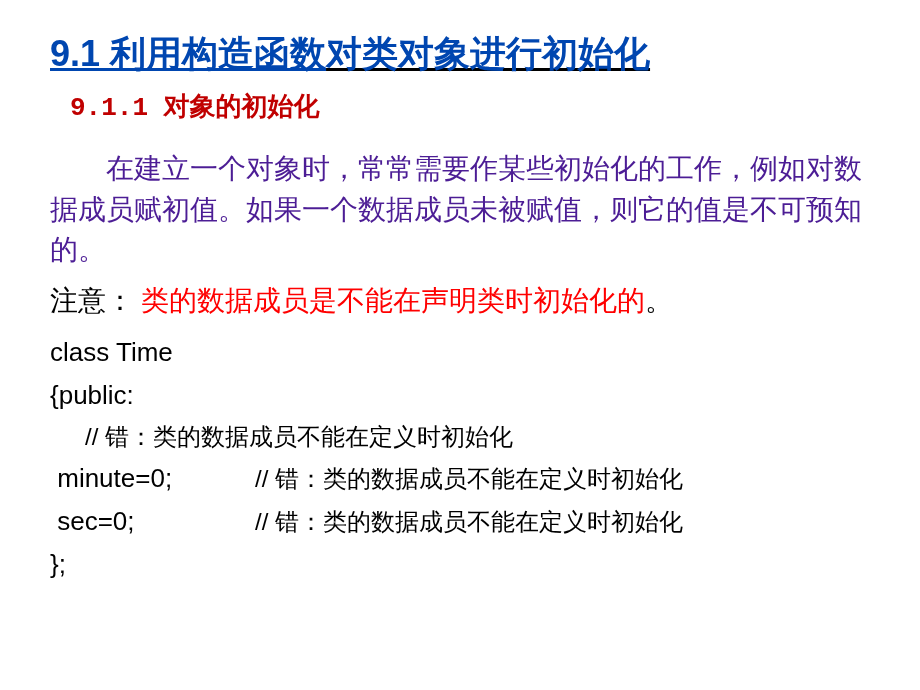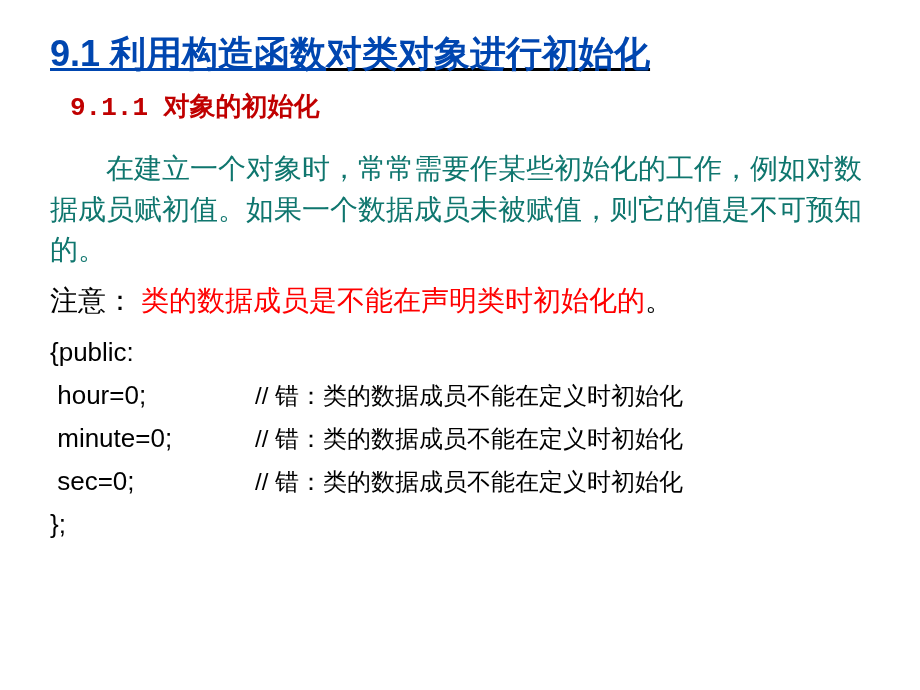--- a/index.html
+++ b/index.html
@@ -32,21 +32,21 @@
       font-size: 26px;
       color: #c00000;
       font-weight: bold;
       margin-left: 20px;
       margin-top: 10px;
       margin-bottom: 25px;
       font-family: Liberation Mono, monospace;
     }
     .paragraph {
       font-size: 28px;
-      color: #0f766e;
+      color: #4c1d95;
       line-height: 1.45;
       margin-bottom: 10px;
       text-indent: 2em;
     }
     .note-block {
       font-size: 28px;
       line-height: 1.45;
       margin-bottom: 10px;
     }
     .note-label {
@@ -91,24 +91,26 @@
 <h2 class="sub-title">9.1.1 对象的初始化</h2>
 
 <p class="paragraph">在建立一个对象时，常常需要作某些初始化的工作，例如对数据成员赋初值。如果一个数据成员未被赋值，则它的值是不可预知的。</p>
 
 <p class="note-block">
   <span class="note-label">注意：  </span><span class="note-content">类的数据成员是不能在声明类时初始化的</span><span class="note-dot">。</span>
 </p>
 
 <div class="code-block">
   <div class="code-line">
+    <span class="code-text">class Time</span>
+  </div>
+  <div class="code-line">
     <span class="code-text" style="width:190px;">{public:</span>
   </div>
   <div class="code-line">
-    <span class="code-text" style="width:170px;"> hour=0; </span>
     <span class="code-comment code-comment-wide">//  错：类的数据成员不能在定义时初始化</span>
   </div>
   <div class="code-line">
     <span class="code-text" style="width:170px;"> minute=0;</span>
     <span class="code-comment code-comment-wide">//  错：类的数据成员不能在定义时初始化</span>
   </div>
   <div class="code-line">
     <span class="code-text" style="width:170px;"> sec=0;   </span>
     <span class="code-comment code-comment-wide">//  错：类的数据成员不能在定义时初始化</span>
   </div>

